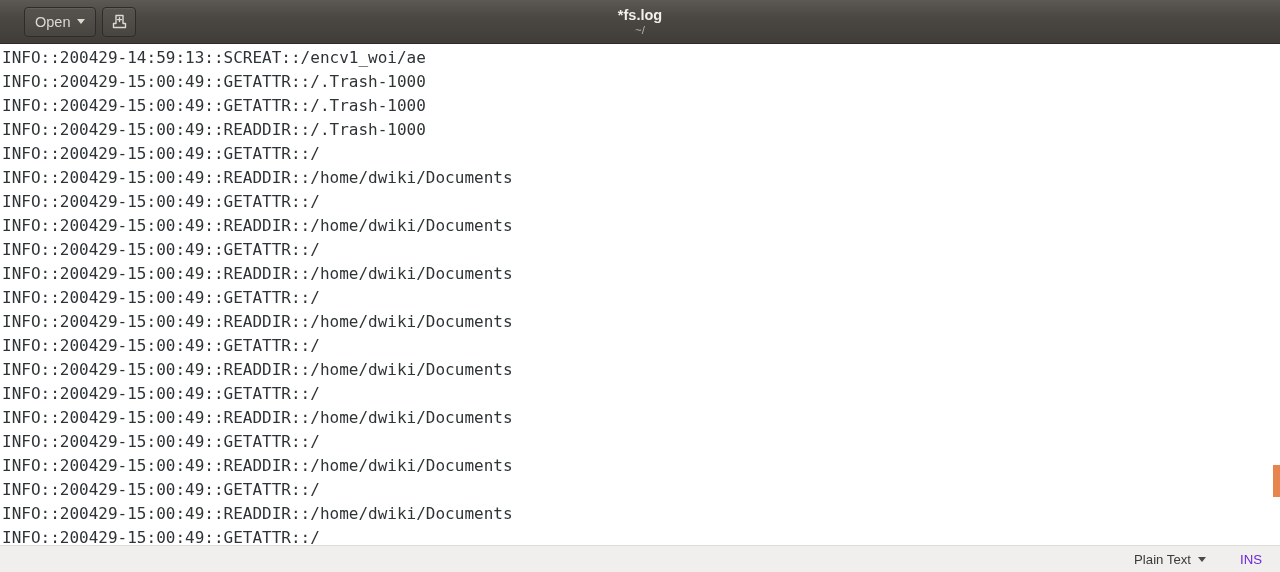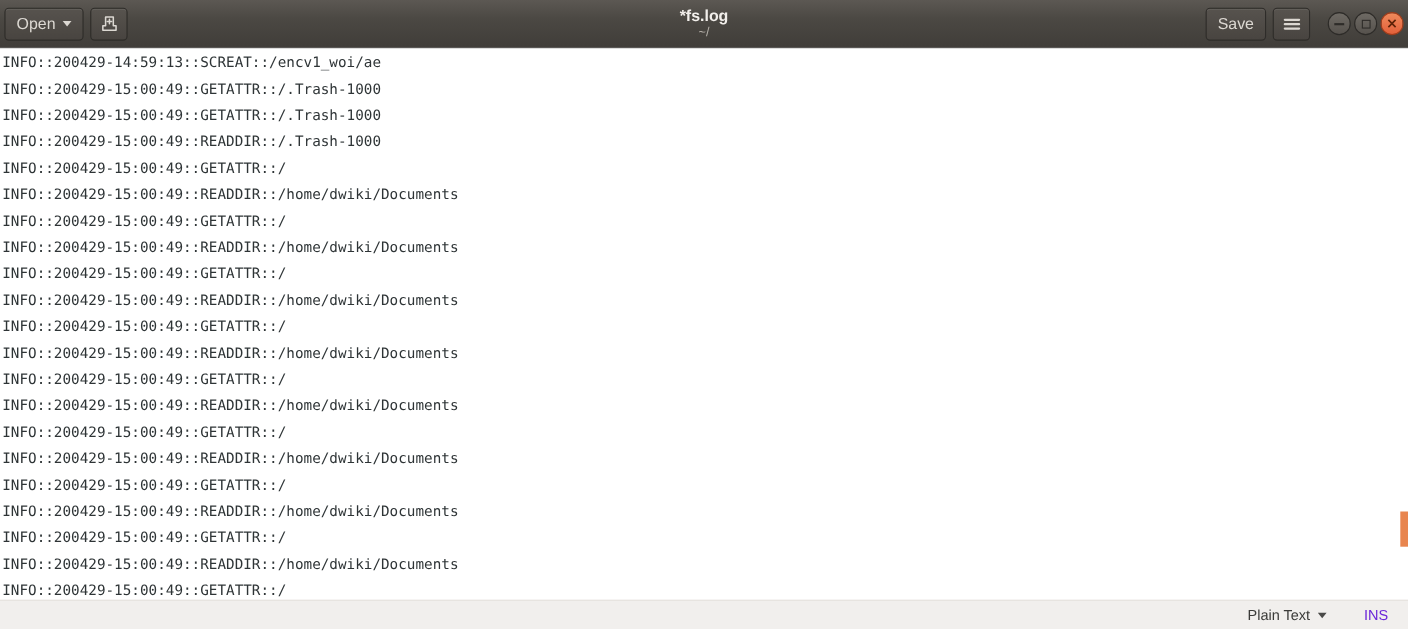--- a/index.html
+++ b/index.html
@@ -25,21 +25,21 @@
   
   .headerbar {
     height: 44px;
     flex: 0 0 44px;
     background: linear-gradient(to bottom, #5c5853 0%, #4b4843 40%, #403d39 100%);
     border-bottom: 1px solid #2c2a27;
     display: flex;
     align-items: center;
     position: relative;
     box-sizing: border-box;
-    padding: 0 4px;
+    padding: 0 24px;
   }
   .hb-left {
     display: flex;
     align-items: center;
     gap: 6px;
     z-index: 2;
   }
   .hb-right {
     display: flex;
     align-items: center;
@@ -151,21 +151,21 @@
   
   .textview {
     flex: 1 1 auto;
     background: #ffffff;
     position: relative;
     overflow: hidden;
   }
   .textlines {
     padding: 2px 0 0 2px;
     font-family: "DejaVu Sans Mono", monospace;
-    font-size: 13px;
+    font-size: 16px;
     line-height: 24px;
     color: #2e3436;
     white-space: pre;
   }
   .line { height: 24px; }
 
   .scrollbar-track {
     position: absolute;
     right: 0;
     top: 0;
@@ -236,43 +236,20 @@
           <path d="M8.5 4.6 L8.5 8.6 M6.5 6.6 L10.5 6.6" stroke="#dcd8d2" stroke-width="1.4" stroke-linecap="round"></path>
         </svg>
       </div>
     </div>
 
     <div class="title-block">
       <div class="title-main">*fs.log</div>
       <div class="title-sub">~/</div>
     </div>
 
-    <div class="hb-right">
-      <div class="hb-btn">
-        <span>Save</span>
-      </div>
-      <div class="hb-btn icon-only">
-        <span class="hamburger-lines">
-          <span></span>
-            <span></span>
-            <span></span>
-        </span>
-      </div>
-      <div class="wincontrols">
-        <div class="wc wc-min">
-          <span class="glyph"></span>
-        </div>
-        <div class="wc wc-max">
-          <span class="glyph"></span>
-        </div>
-        <div class="wc wc-close">
-          <span class="glyph">×</span>
-        </div>
-      </div>
-    </div>
 
   </div>
 
   <div class="textview">
     <div class="textlines" id="textlines"><div class="line">INFO::200429-14:59:13::SCREAT::/encv1_woi/ae</div><div class="line">INFO::200429-15:00:49::GETATTR::/.Trash-1000</div><div class="line">INFO::200429-15:00:49::GETATTR::/.Trash-1000</div><div class="line">INFO::200429-15:00:49::READDIR::/.Trash-1000</div><div class="line">INFO::200429-15:00:49::GETATTR::/</div><div class="line">INFO::200429-15:00:49::READDIR::/home/dwiki/Documents</div><div class="line">INFO::200429-15:00:49::GETATTR::/</div><div class="line">INFO::200429-15:00:49::READDIR::/home/dwiki/Documents</div><div class="line">INFO::200429-15:00:49::GETATTR::/</div><div class="line">INFO::200429-15:00:49::READDIR::/home/dwiki/Documents</div><div class="line">INFO::200429-15:00:49::GETATTR::/</div><div class="line">INFO::200429-15:00:49::READDIR::/home/dwiki/Documents</div><div class="line">INFO::200429-15:00:49::GETATTR::/</div><div class="line">INFO::200429-15:00:49::READDIR::/home/dwiki/Documents</div><div class="line">INFO::200429-15:00:49::GETATTR::/</div><div class="line">INFO::200429-15:00:49::READDIR::/home/dwiki/Documents</div><div class="line">INFO::200429-15:00:49::GETATTR::/</div><div class="line">INFO::200429-15:00:49::READDIR::/home/dwiki/Documents</div><div class="line">INFO::200429-15:00:49::GETATTR::/</div><div class="line">INFO::200429-15:00:49::READDIR::/home/dwiki/Documents</div><div class="line">INFO::200429-15:00:49::GETATTR::/</div></div>
     <div class="scrollbar-track">
       <div class="scrollbar-thumb"></div>
     </div>
   </div>
 

